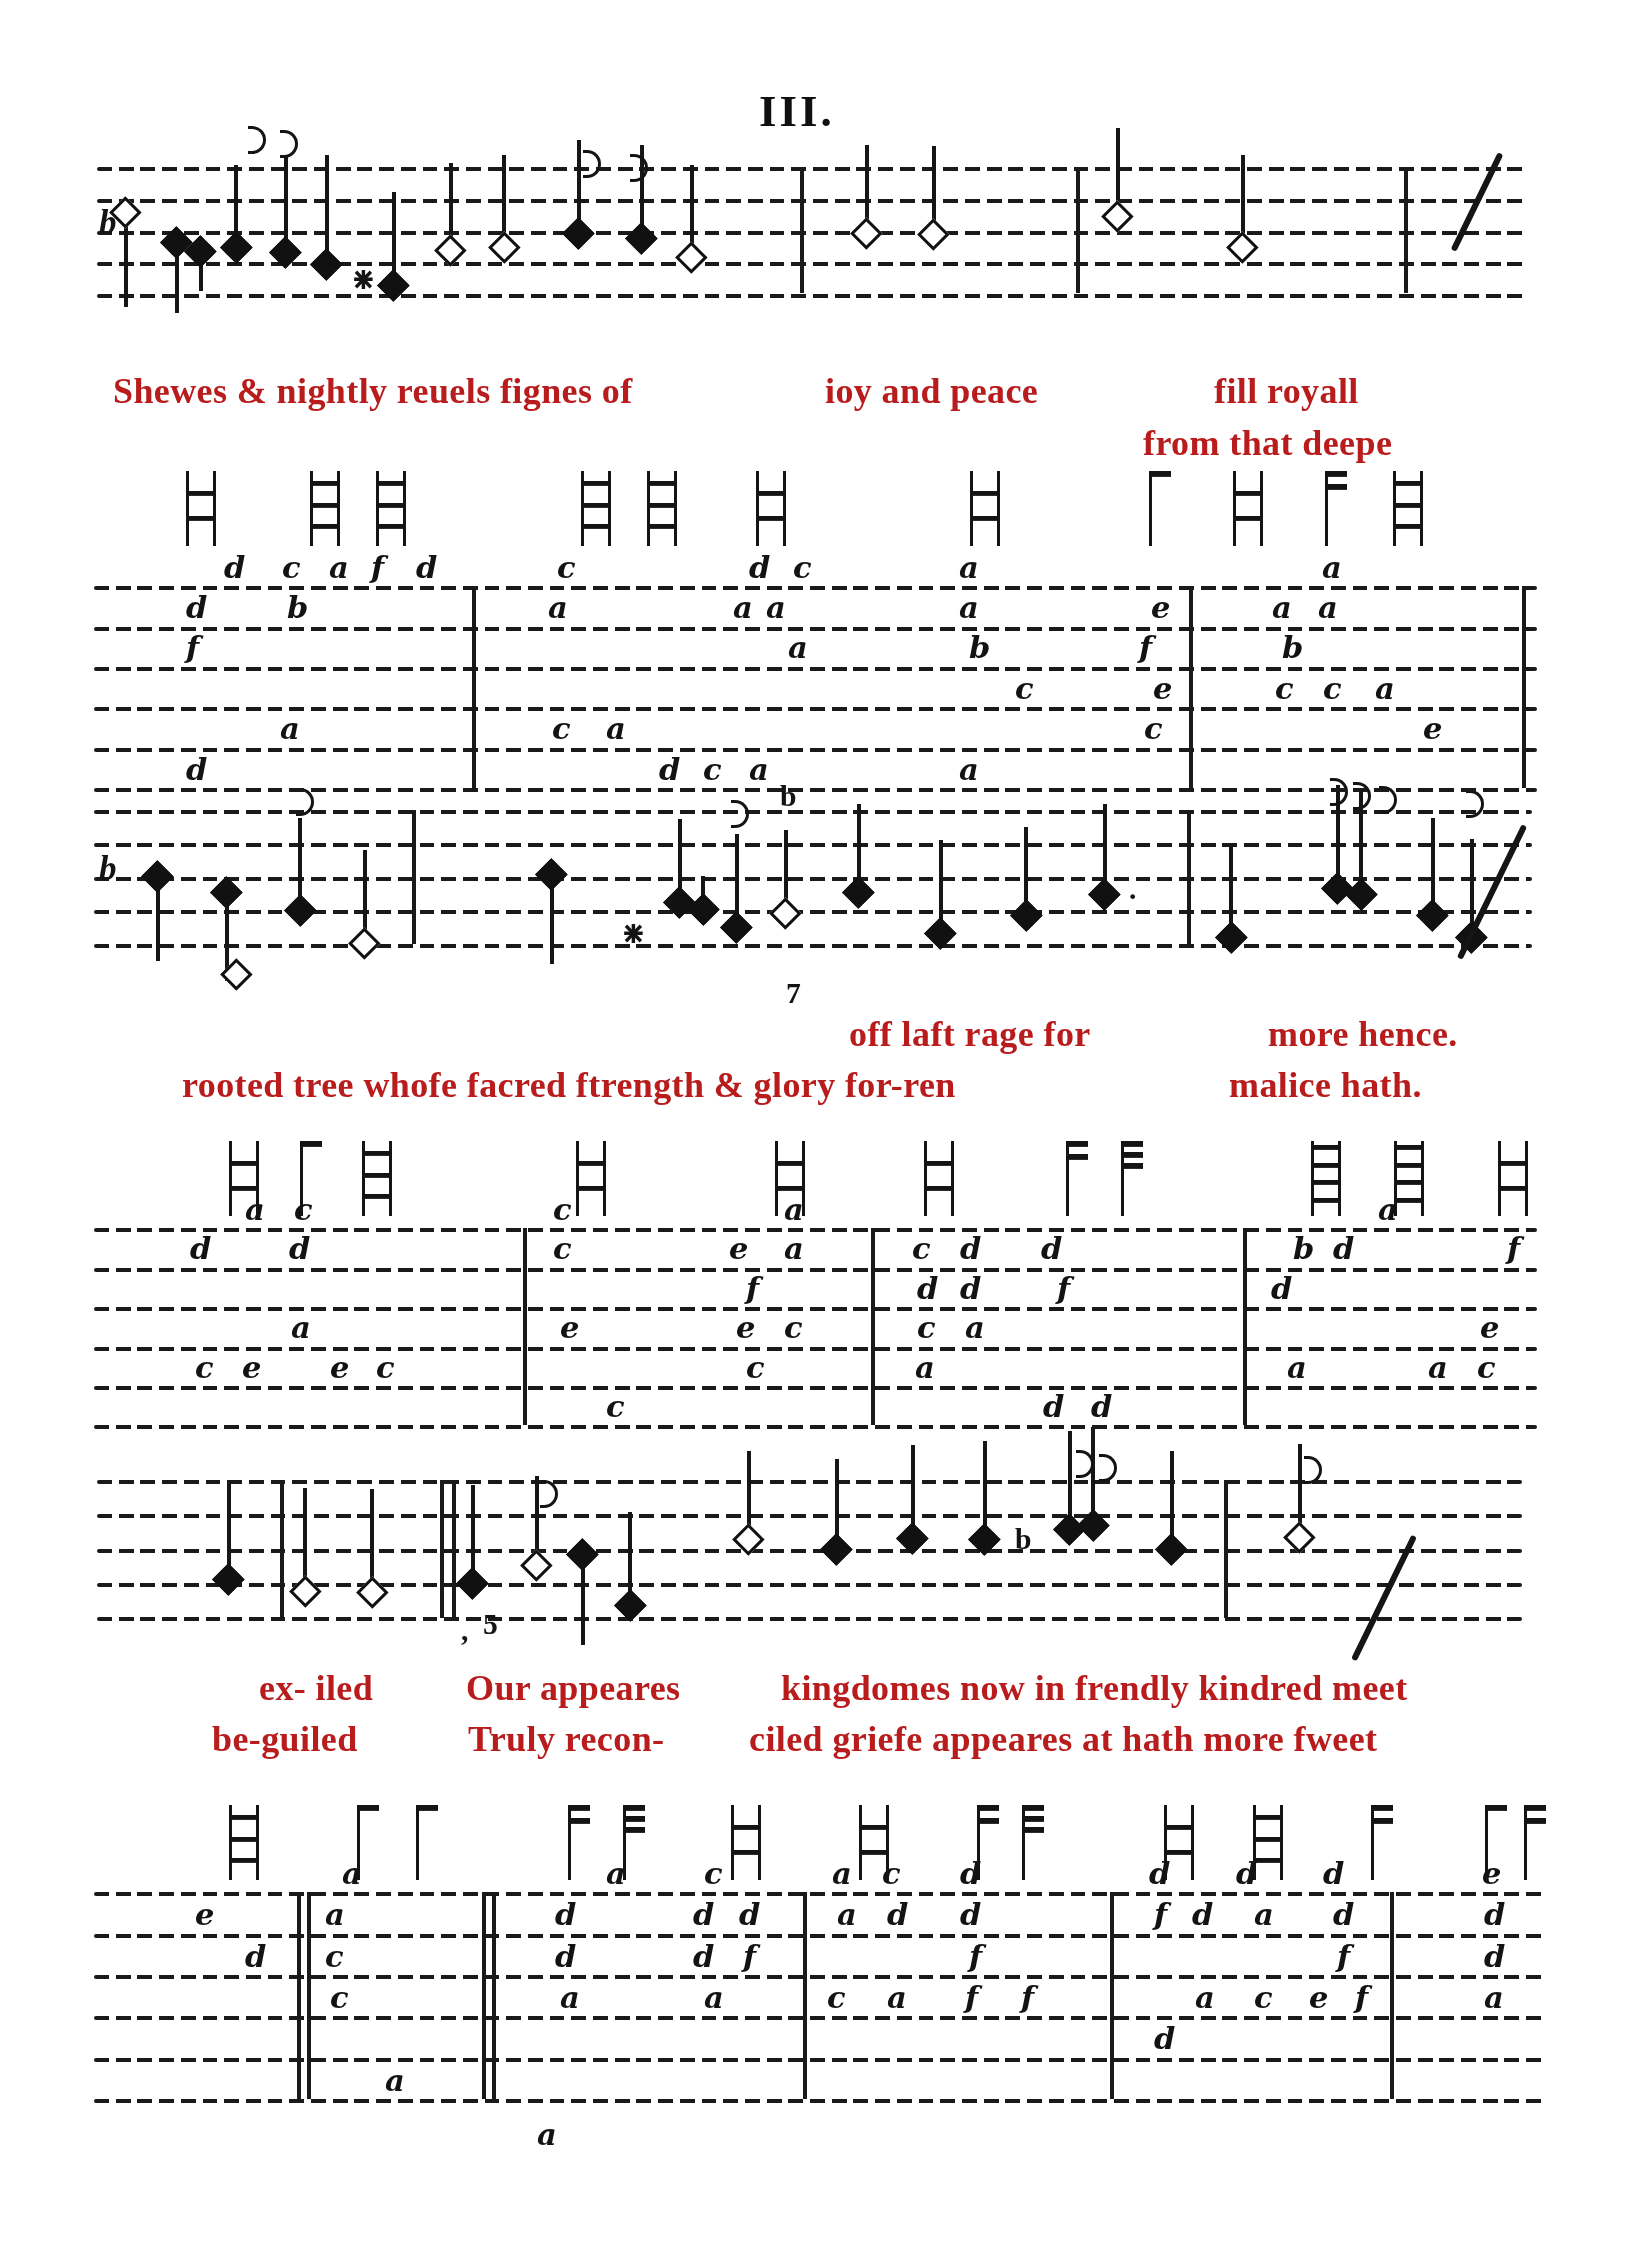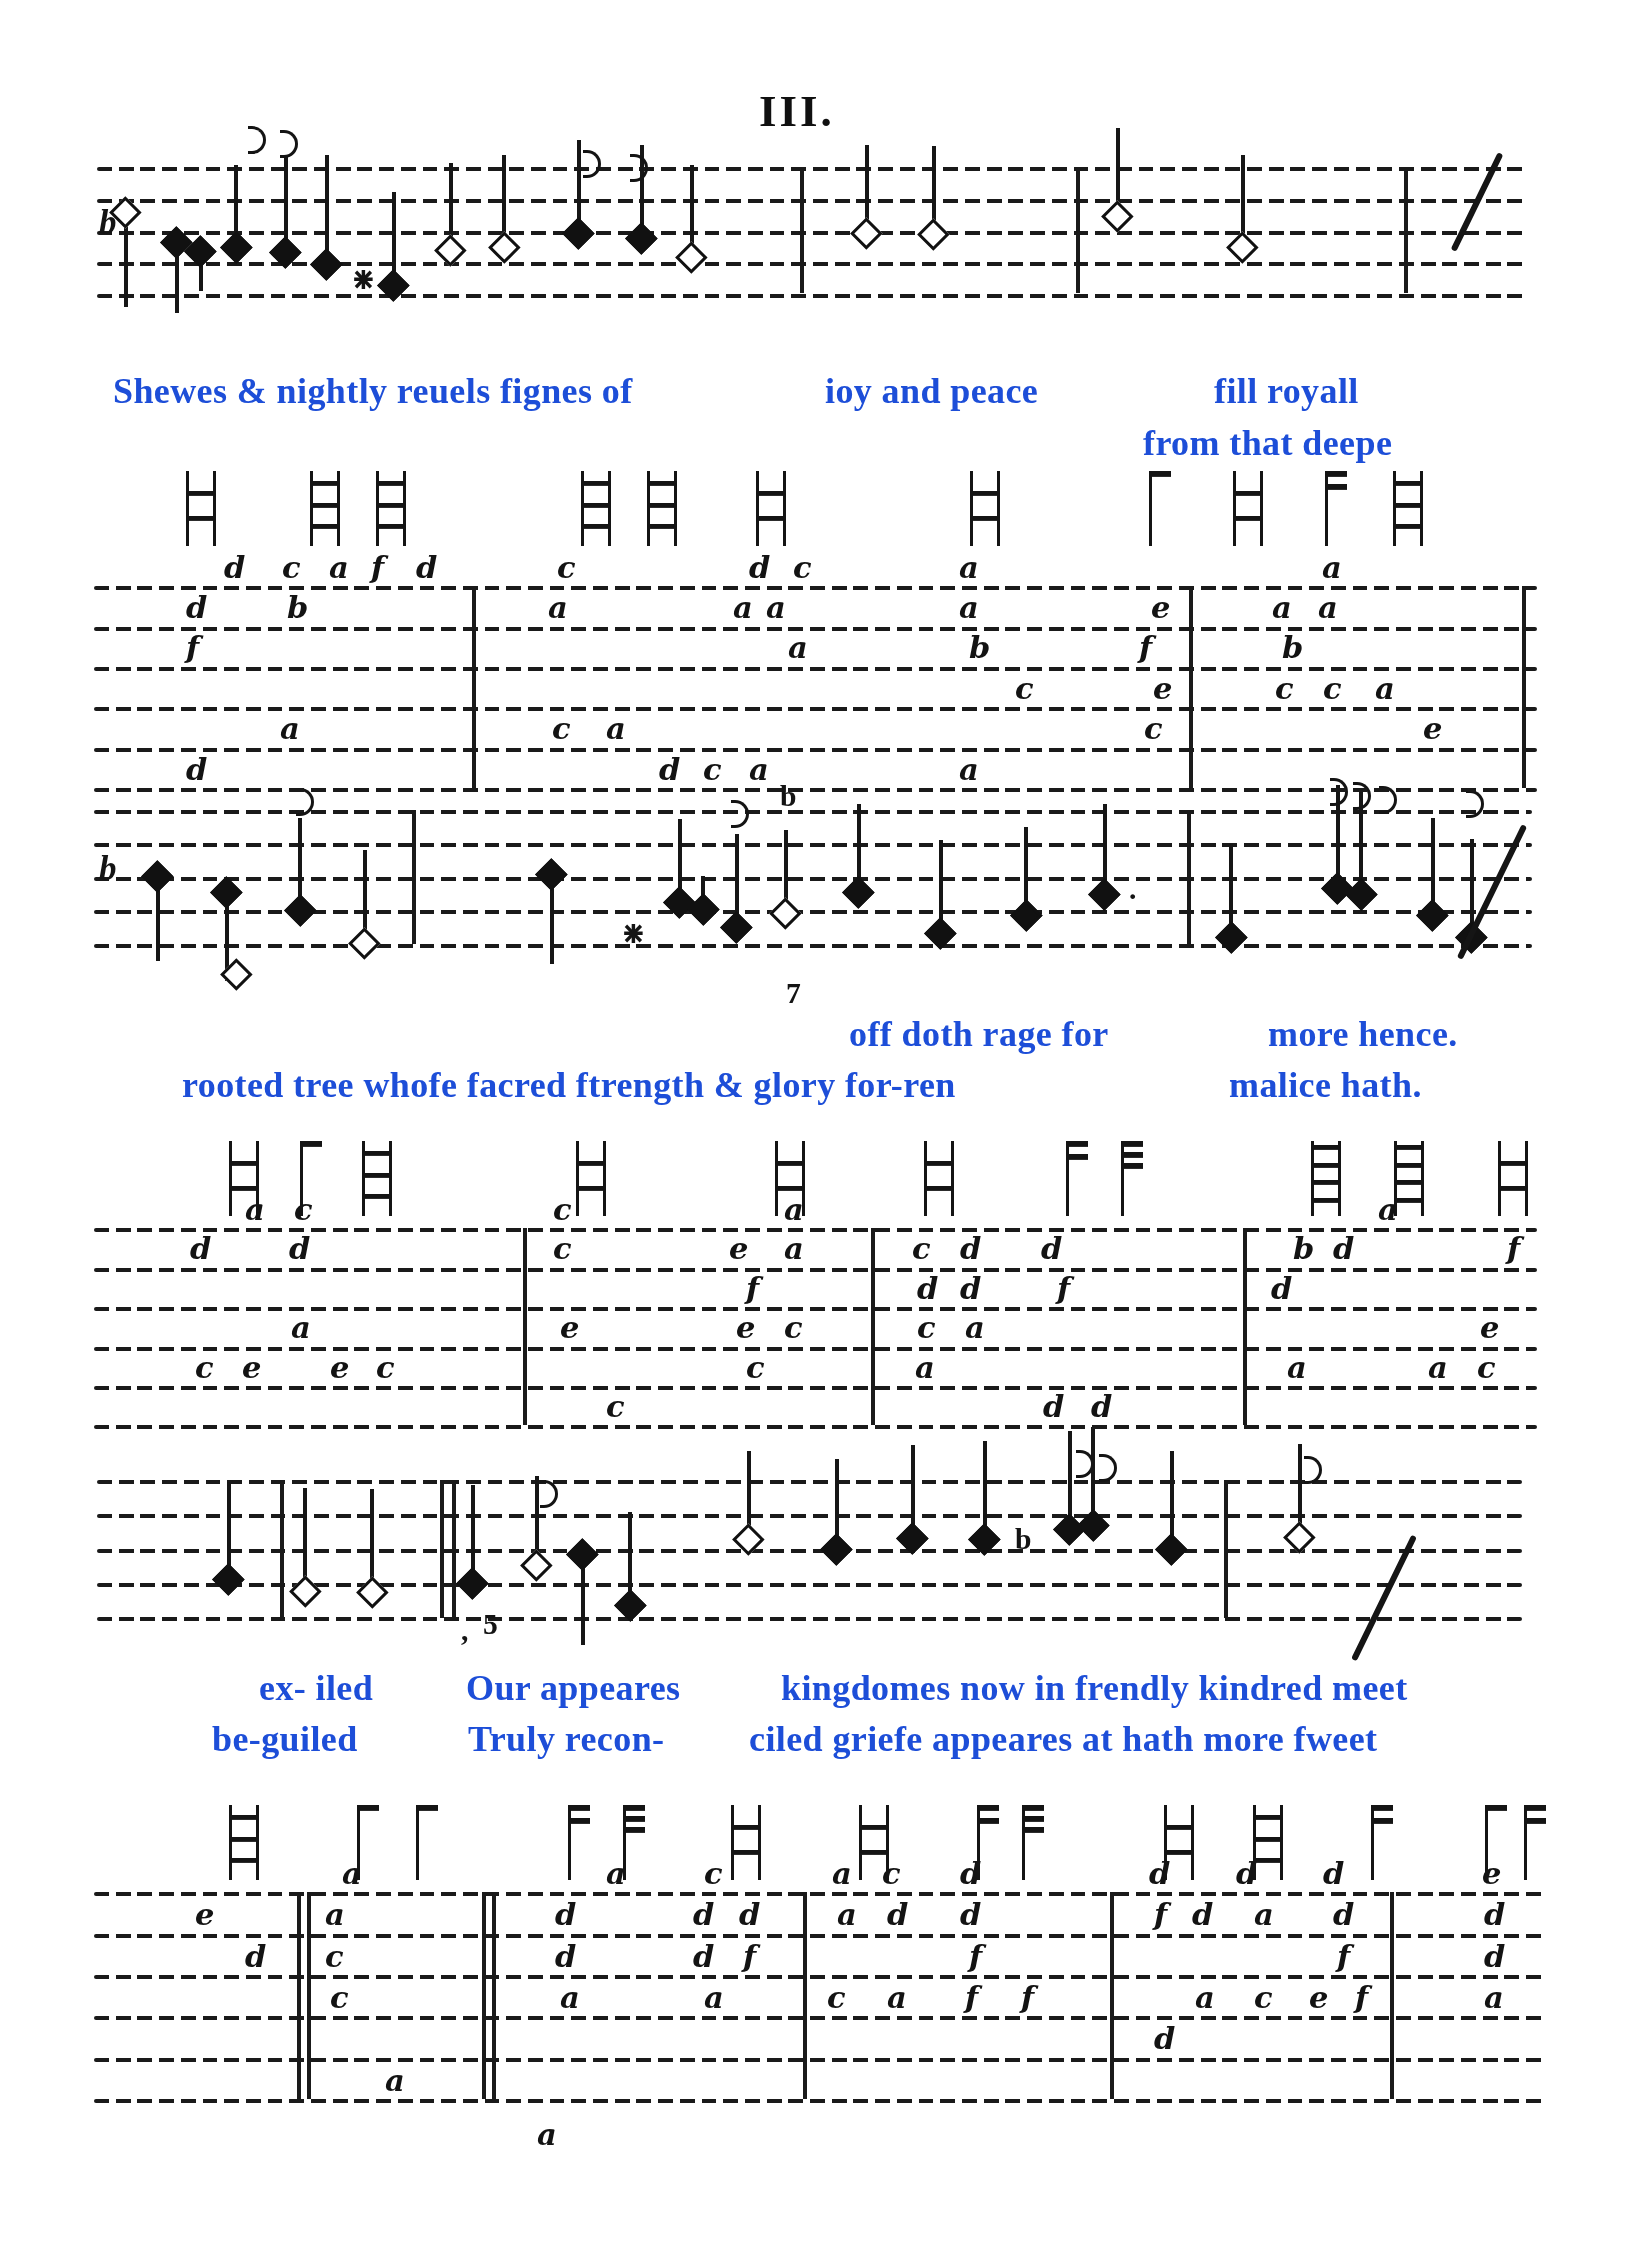--- a/index.html
+++ b/index.html
@@ -1,20 +1,20 @@
 <!DOCTYPE html>
 <html><head>
 <meta charset="utf-8">
 <style>
   html,body{margin:0;padding:0;background:#e8e6e0;}
   #stage{position:relative;width:1647px;height:2264px;background:#ffffff;overflow:hidden;
          font-family:"Liberation Serif",serif;}
   .title{position:absolute;left:759px;top:85px;font:700 45px "Liberation Serif",serif;
          letter-spacing:3px;color:#101010;}
-  .lyric{position:absolute;font:700 36px "Liberation Serif",serif;color:#1d4ed8;
+  .lyric{position:absolute;font:700 36px "Liberation Serif",serif;color:#b91c1c;
          white-space:nowrap;letter-spacing:0.4px;}
   .tl{position:absolute;font:italic 700 30.5px "DejaVu Serif",serif;color:#131313;line-height:33px;}
   .dline{position:absolute;height:3.9px;border-radius:2px;
          background:repeating-linear-gradient(90deg,#1a1a1a 0 14.8px,rgba(0,0,0,0) 14.8px 21.7px);}
   .vbar{position:absolute;width:3.9px;background:#1a1a1a;}
   .stem{position:absolute;width:3.9px;background:#161616;}
   .nh{position:absolute;width:16.7px;height:16.7px;border:3.9px solid #111;background:#111;
       transform:rotate(45deg);}
   .nh.open{background:#fff;}
   .dhook{position:absolute;width:14.8px;height:21.7px;border:3.9px solid #141414;border-left:none;
@@ -45,21 +45,21 @@
 </style>
 </head>
 <body>
 
 <div id="stage">
   <div class="title">III.</div>
 <div class="lyric" style="left: 113px; top: 370px;">Shewes &amp; nightly reuels fignes of</div>
     <div class="lyric" style="left: 825px; top: 370px;">ioy and peace</div>
     <div class="lyric" style="left: 1214px; top: 370px;">fill royall</div>
     <div class="lyric" style="left: 1143px; top: 422px;">from that deepe</div>
-    <div class="lyric" style="left: 849px; top: 1013px;">off doth rage for</div>
+    <div class="lyric" style="left: 849px; top: 1013px;">off laft rage for</div>
     <div class="lyric" style="left: 1268px; top: 1013px;">more hence.</div>
     <div class="lyric" style="left: 182px; top: 1064px;">rooted tree whofe facred ftrength &amp; glory for-ren</div>
     <div class="lyric" style="left: 1229px; top: 1064px;">malice hath.</div>
     <div class="lyric" style="left: 259px; top: 1667px;">ex- iled</div>
     <div class="lyric" style="left: 466px; top: 1667px;">Our appeares</div>
     <div class="lyric" style="left: 781px; top: 1667px;">kingdomes now in frendly kindred meet</div>
     <div class="lyric" style="left: 212px; top: 1718px;">be-guiled</div>
     <div class="lyric" style="left: 468px; top: 1718px;">Truly recon-</div>
     <div class="lyric" style="left: 749px; top: 1718px;">ciled griefe appeares at hath more fweet</div>
     <div class="dline" style="left: 97px; top: 167px; width: 1432px;"></div>

